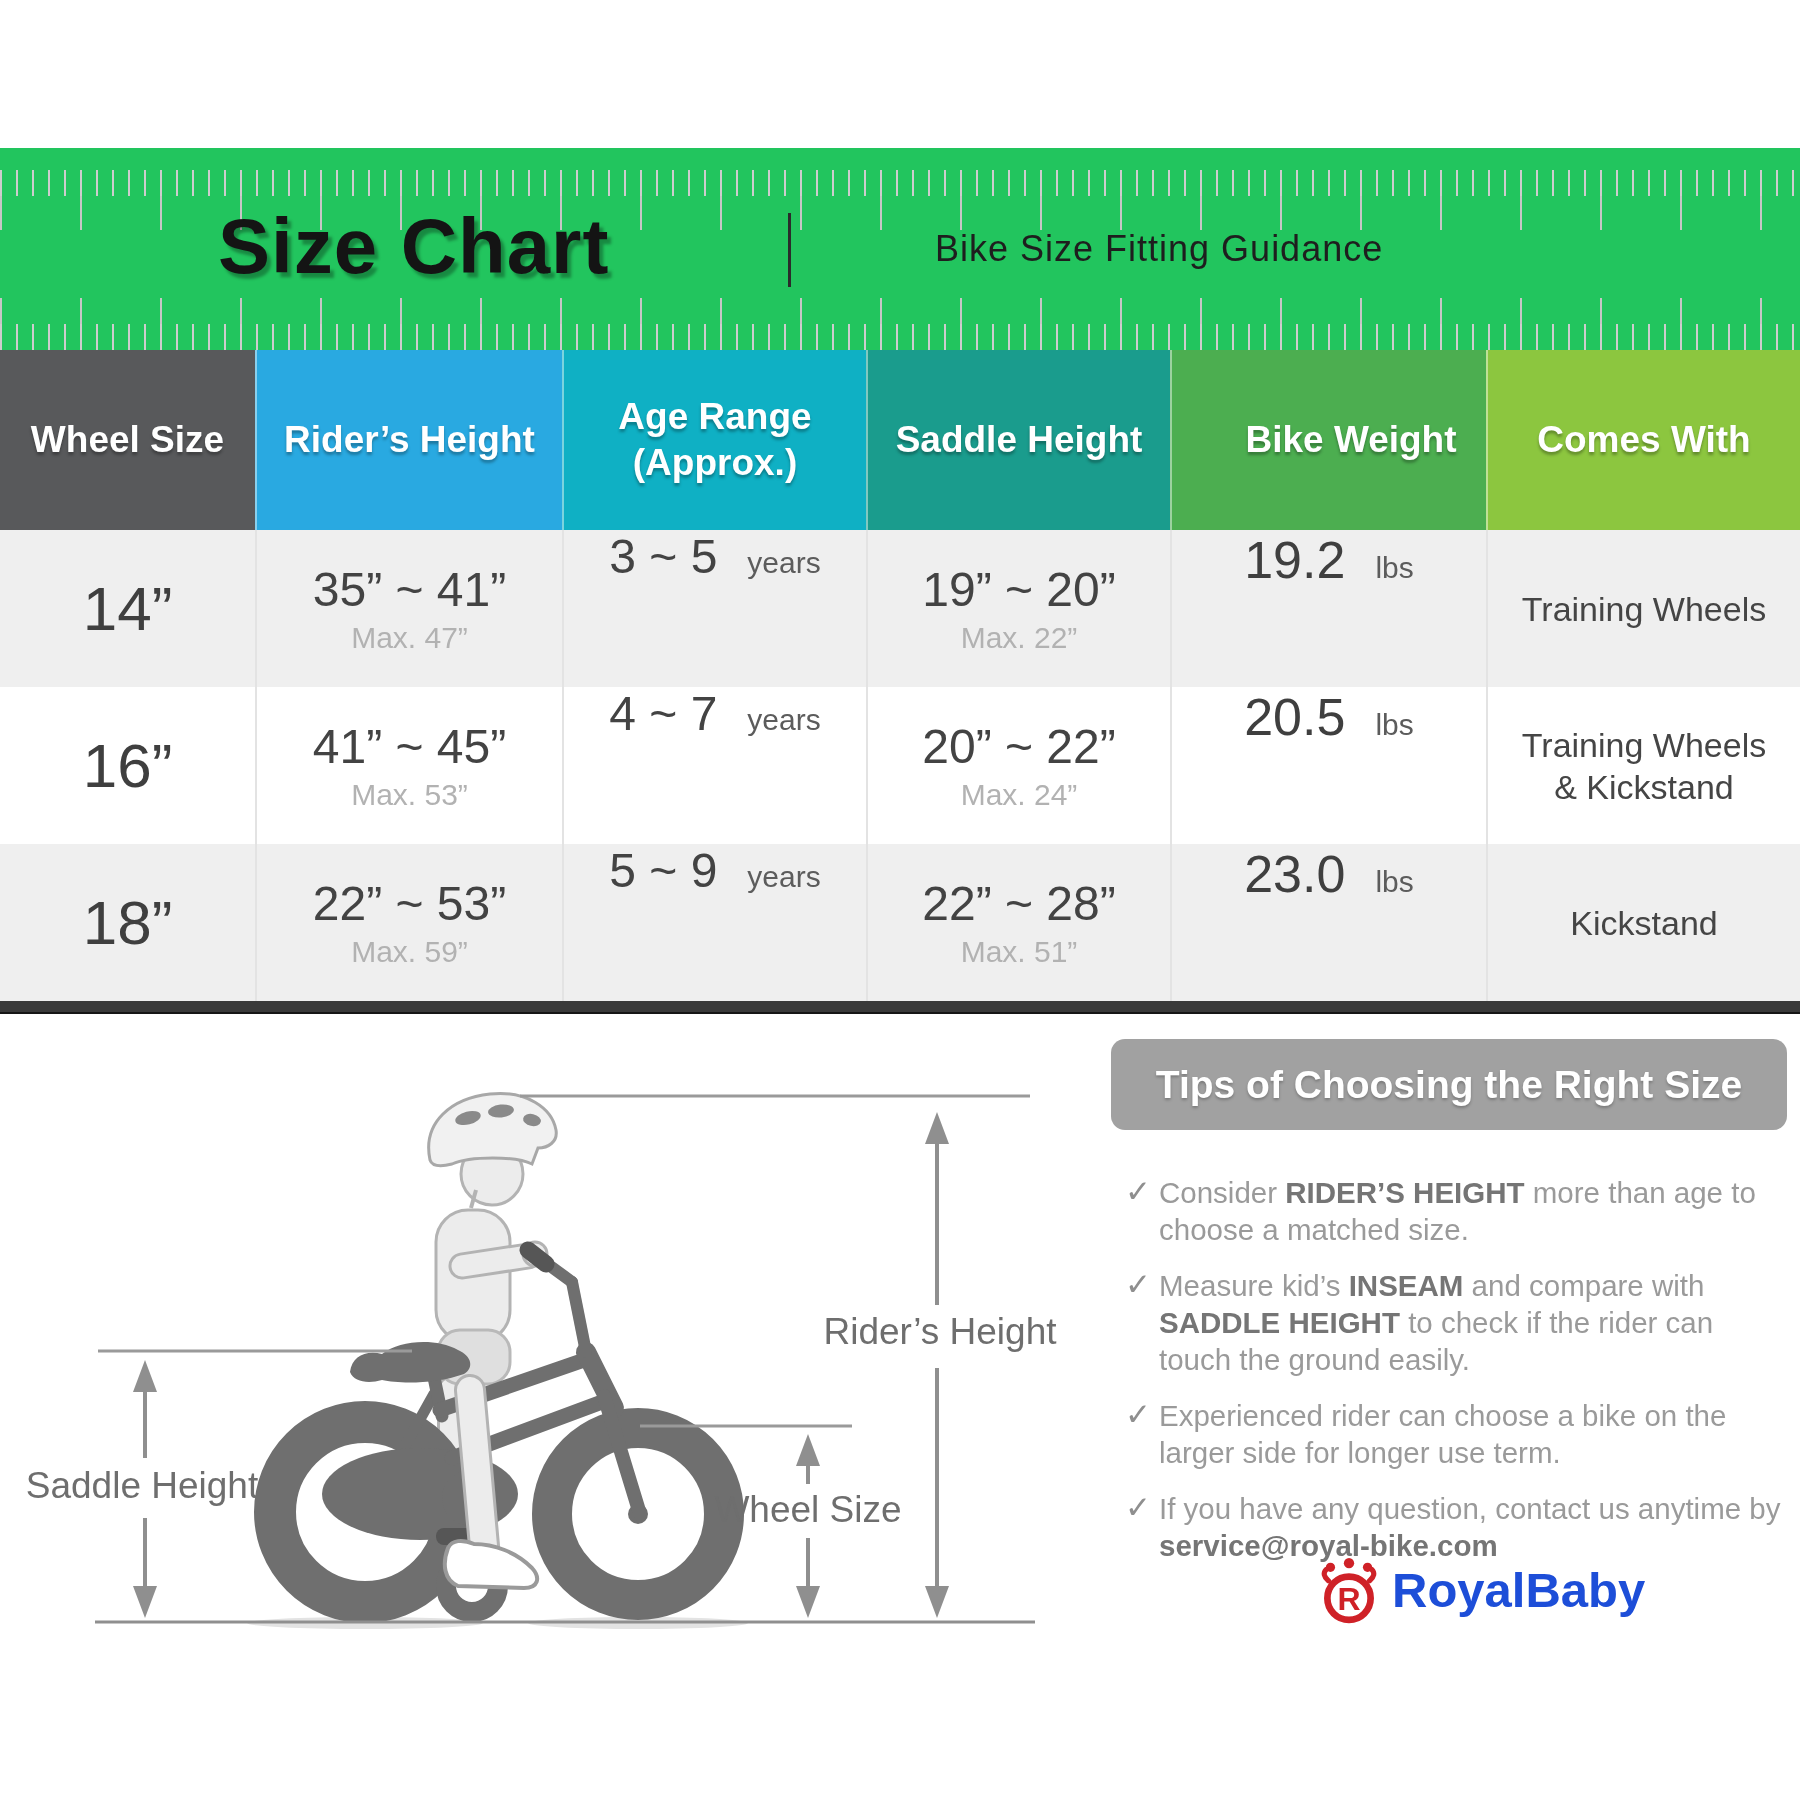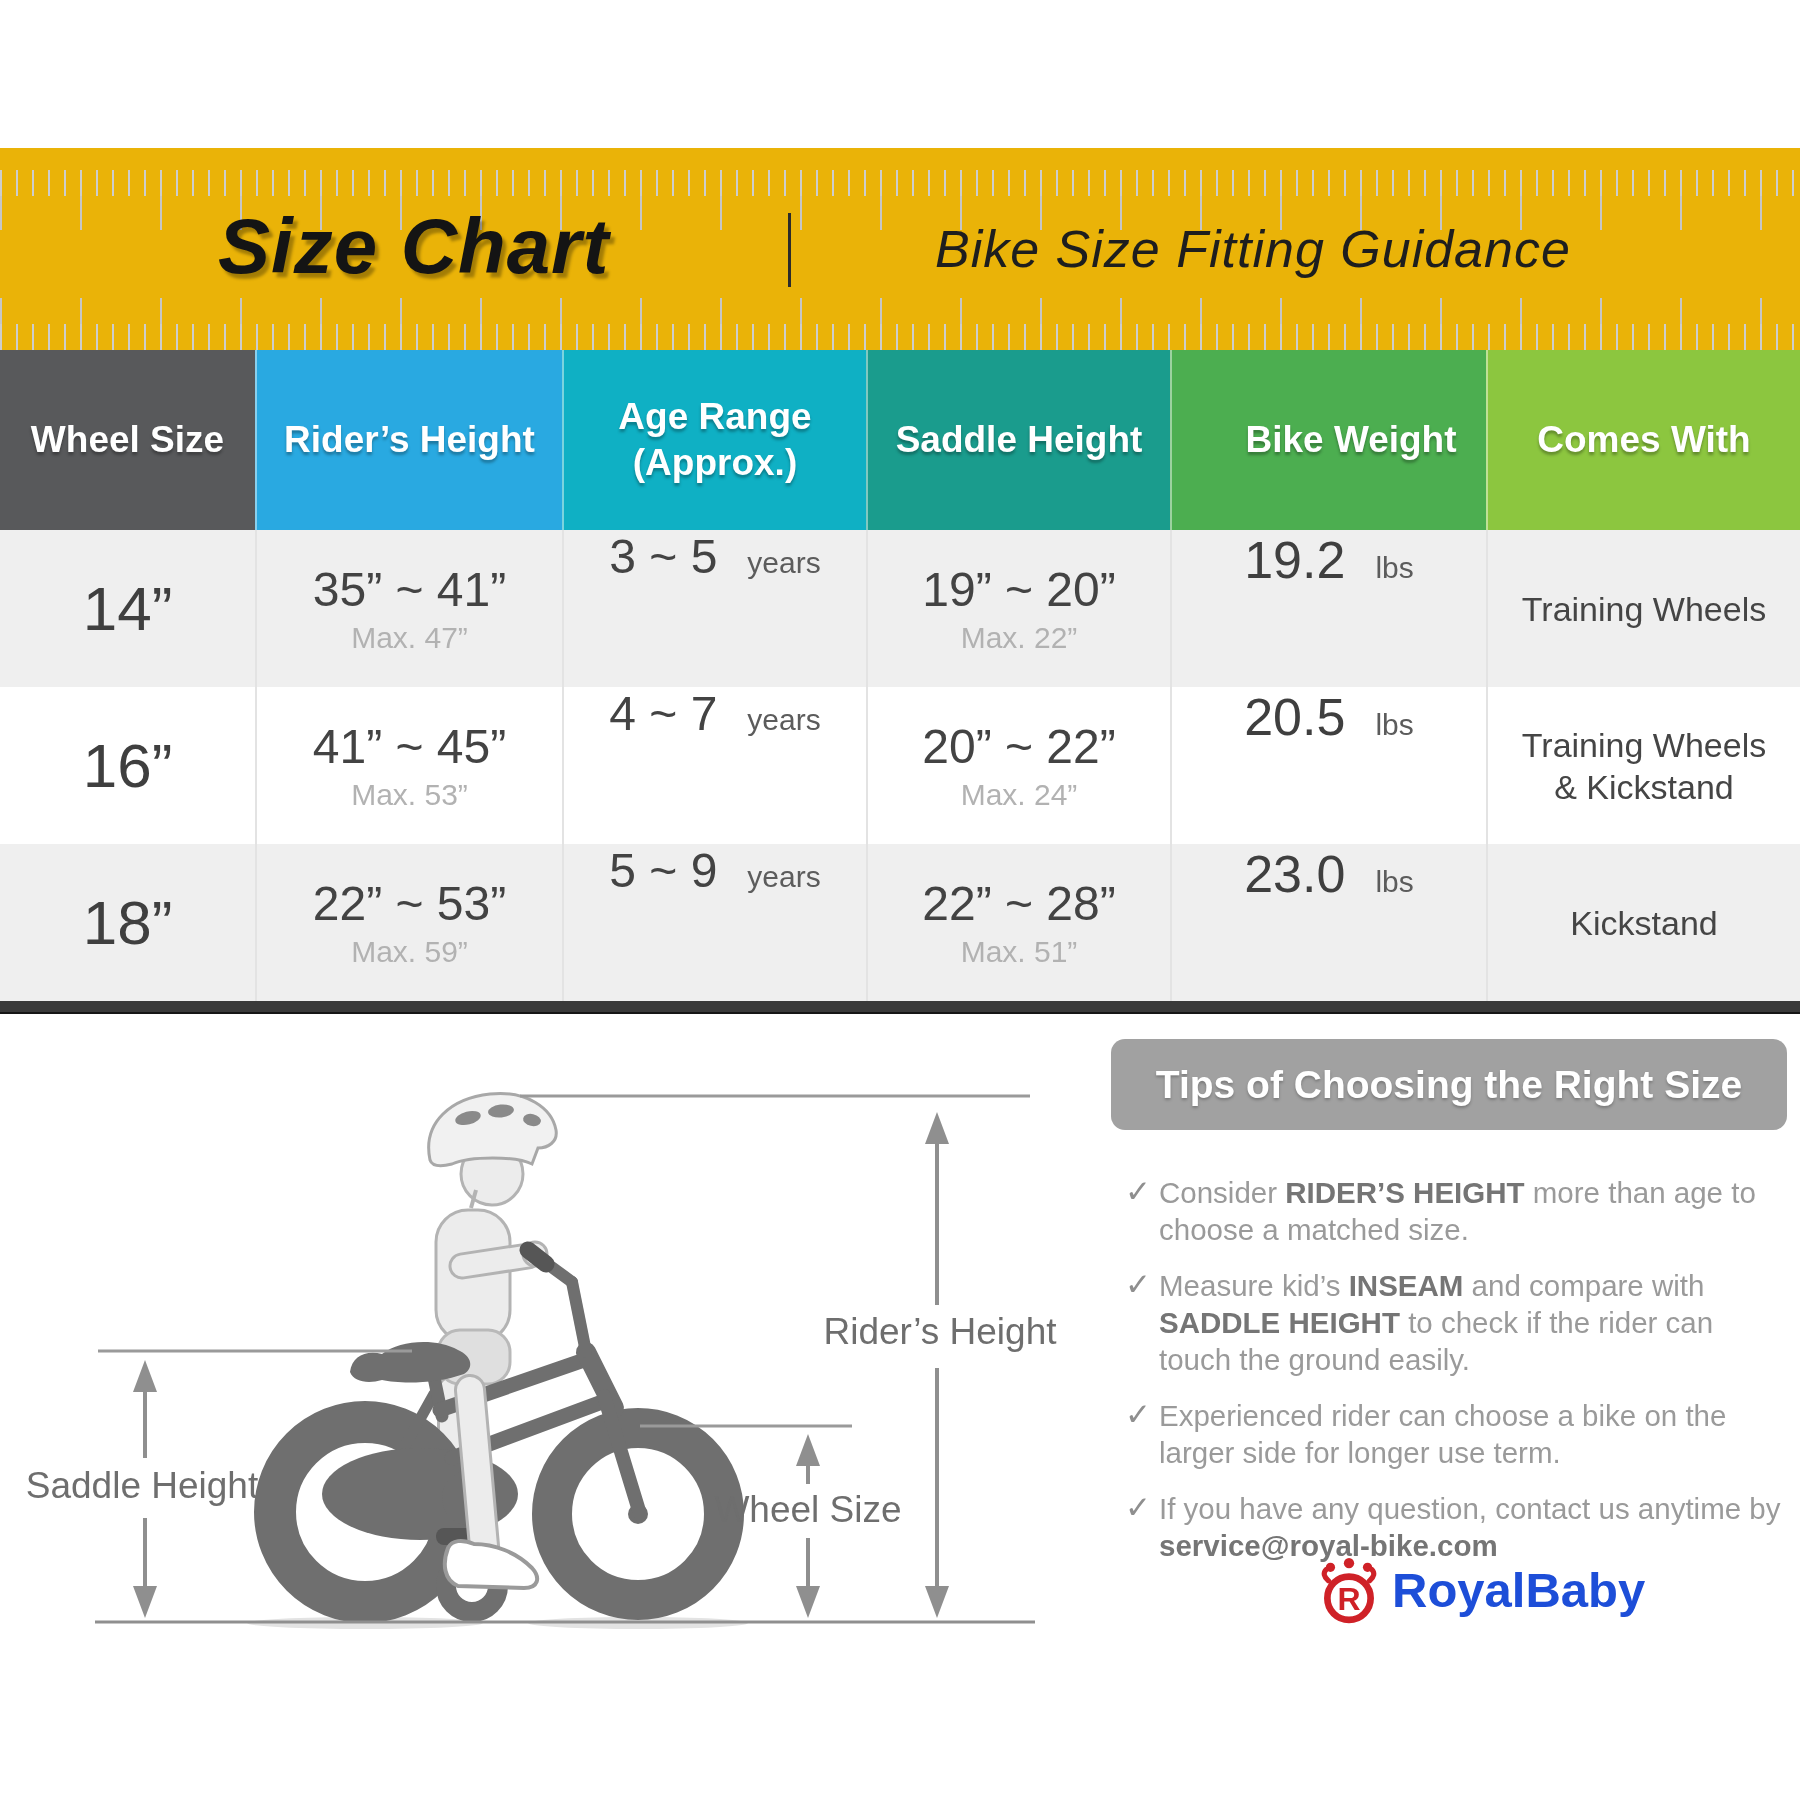--- a/index.html
+++ b/index.html
@@ -1,35 +1,35 @@
 <!DOCTYPE html>
 <html><head>
 <meta charset="utf-8">
 <style>
   html,body{margin:0;padding:0;}
   body{
     width:1800px;height:1800px;position:relative;background:#ffffff;
     font-family:"Liberation Sans", sans-serif;overflow:hidden;
   }
   
-  .ruler-band{position:absolute;left:0;top:148px;width:1800px;height:204px;background:#eab308;font-style:italic;}
+  .ruler-band{position:absolute;left:0;top:148px;width:1800px;height:204px;background:#22c55e;}
   .tick{position:absolute;left:0;right:0;}
   .tick-small-top{top:22px;height:26px;background-image:repeating-linear-gradient(to right,#cdcdcd 0 2px,transparent 2px 16px);}
   .tick-tall-top{top:22px;height:60px;background-image:repeating-linear-gradient(to right,#c6c6c6 0 2px,transparent 2px 80px);}
   .tick-small-bot{bottom:2px;height:26px;background-image:repeating-linear-gradient(to right,#cdcdcd 0 2px,transparent 2px 16px);}
   .tick-tall-bot{bottom:2px;height:52px;background-image:repeating-linear-gradient(to right,#c6c6c6 0 2px,transparent 2px 80px);}
   .main-title{
     position:absolute;left:218px;top:50%;transform:translateY(-54%);
     font-size:78px;font-weight:700;color:#141414;letter-spacing:1px;
     text-shadow:4px 5px 3px rgba(0,0,0,0.30);white-space:nowrap;
   }
   .title-divider{position:absolute;left:788px;top:50%;transform:translateY(-50%);width:3px;height:74px;background:#2b2b2b;}
   .sub-title{
     position:absolute;left:935px;top:50%;transform:translateY(-52%);
-    font-size:52px;font-weight:400;color:#1e1e1e;letter-spacing:1px;white-space:nowrap;
+    font-size:36px;font-weight:400;color:#1e1e1e;letter-spacing:1px;white-space:nowrap;
   }
   
   .size-table{position:absolute;left:0;top:350px;width:1800px;}
   .thead,.trow{display:grid;grid-template-columns:255px 307px 304px 304px 316px 314px;}
   .thead{height:180px;}
   .hcell{
     display:flex;flex-direction:column;align-items:center;justify-content:center;
     color:#ffffff;font-size:37px;font-weight:700;line-height:46px;
     text-shadow:0 3px 3px rgba(0,0,0,0.30);
   }

